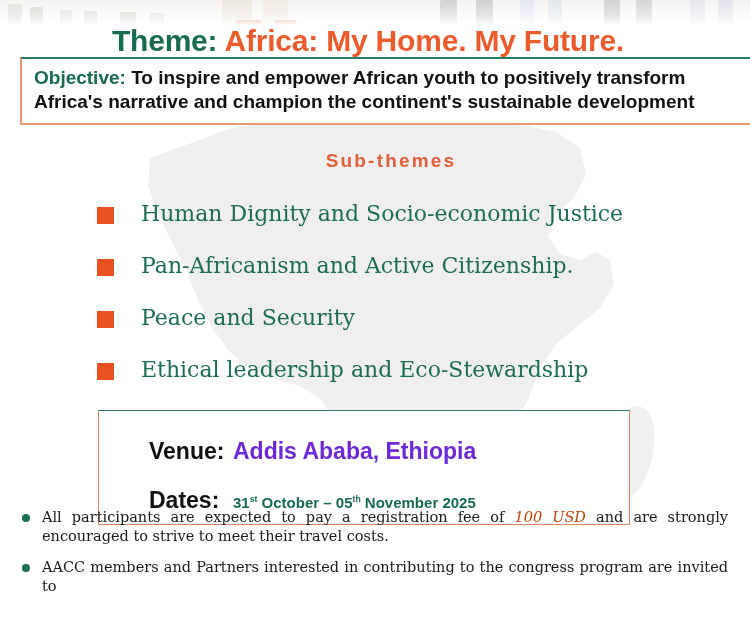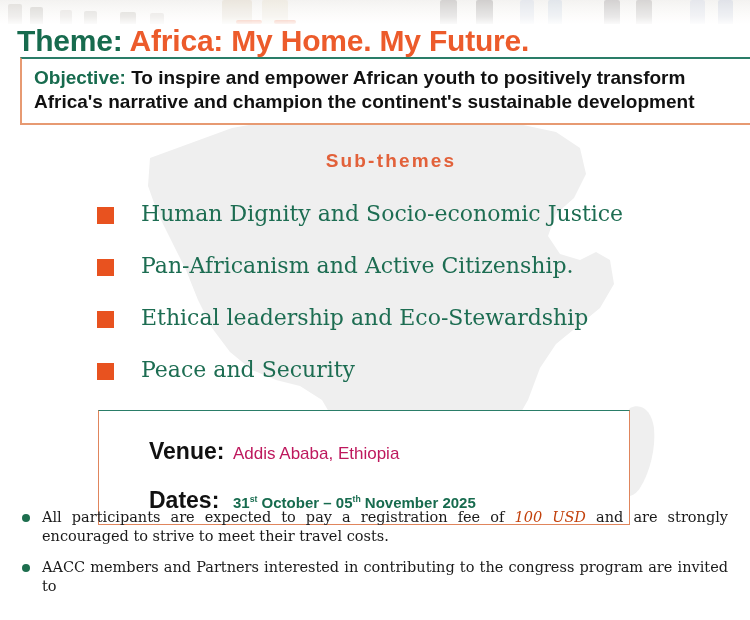--- a/index.html
+++ b/index.html
@@ -20,21 +20,21 @@
   .haze{position:absolute;left:0;top:0;width:750px;height:24px;
       background:linear-gradient(180deg,rgba(255,255,255,.10) 0%,rgba(255,255,255,.55) 70%,rgba(255,255,255,.9) 100%);}
 
   
   .map-wrap{position:absolute;left:0;top:8px;width:750px;height:560px;}
   .map-wrap svg{display:block;}
 
   
   #content{position:absolute;inset:0;}
 
-  .theme-line{position:absolute;left:17px;top:24px;width:720px;text-align:left;
+  .theme-line{position:absolute;left:8px;top:24px;width:720px;text-align:center;
       font-size:30px;font-weight:bold;letter-spacing:-0.2px;white-space:nowrap;}
   .theme-label{color:#176b4e;}
   .theme-value{color:#ec5b2b;}
 
   .objective-box{position:absolute;left:20px;top:57px;width:742px;
       box-sizing:border-box;padding:7px 12px 8px 12px;background:#fff;
       border-top:2px solid #2a7d68;border-right:2px solid #2a7d68;
       border-bottom:2px solid #e79a72;border-left:2px solid #e79a72;}
   .objective-text{font-size:19px;font-weight:bold;color:#111;line-height:1.28;}
   .objective-label{color:#176b4e;}
@@ -47,21 +47,21 @@
   .bullet-square{width:17px;height:17px;background:#e8521f;flex:0 0 auto;margin-top:4px;}
   .subtheme-text{margin-left:27px;color:#1d6d52;font-size:22px;
       font-family:"DejaVu Serif", serif;font-weight:normal;line-height:1;}
 
   .venue-box{position:absolute;left:98px;top:410px;width:532px;
       box-sizing:border-box;padding:6px 0 8px 0;background:#fff;
       border-top:1.5px solid #2a7d68;border-right:1.5px solid #e0855c;
       border-bottom:1.5px solid #e0855c;border-left:1.5px solid #e0855c;}
   .venue-row{display:flex;align-items:baseline;padding-left:50px;line-height:1.28;margin-top:20px;}
   .vr-label{width:84px;flex:0 0 auto;font-size:23px;font-weight:bold;color:#111;}
-  .vr-venue{font-size:17px;font-weight:normal;color:#be185d;}
+  .vr-venue{font-size:23px;font-weight:bold;color:#6d28d9;}
   .vr-dates{font-size:15px;font-weight:bold;color:#176b4e;}
   .vr-dates sup{font-size:.58em;vertical-align:super;}
 
   .notes{position:absolute;left:22px;top:508px;width:706px;}
   .note{display:flex;align-items:flex-start;margin-bottom:13px;}
   .note-dot{width:8px;height:8px;border-radius:50%;background:#1d6e4e;flex:0 0 auto;margin-top:6px;}
   .note-text{margin-left:12px;font-family:"DejaVu Serif", serif;font-size:14.5px;
       color:#1a1a1a;line-height:1.28;text-align:justify;}
   .note-usd{color:#c2410c;font-style:italic;}
 </style>
@@ -127,25 +127,25 @@
       <div class="subtheme-row">
         <span class="bullet-square"></span>
         <span class="subtheme-text">Human Dignity and Socio-economic Justice</span>
       </div>
       <div class="subtheme-row">
         <span class="bullet-square"></span>
         <span class="subtheme-text">Pan-Africanism and Active Citizenship.</span>
       </div>
       <div class="subtheme-row">
         <span class="bullet-square"></span>
-        <span class="subtheme-text">Ethical leadership and Eco-Stewardship</span>
+        <span class="subtheme-text">Peace and Security</span>
       </div>
       <div class="subtheme-row">
         <span class="bullet-square"></span>
-        <span class="subtheme-text">Peace and Security</span>
+        <span class="subtheme-text">Ethical leadership and Eco-Stewardship</span>
       </div>
     </div>
 
     <div class="venue-box">
       <div class="venue-row">
         <span class="vr-label">Venue:</span>
         <span class="vr-venue">Addis Ababa, Ethiopia</span>
       </div>
       <div class="venue-row">
         <span class="vr-label">Dates:</span>

